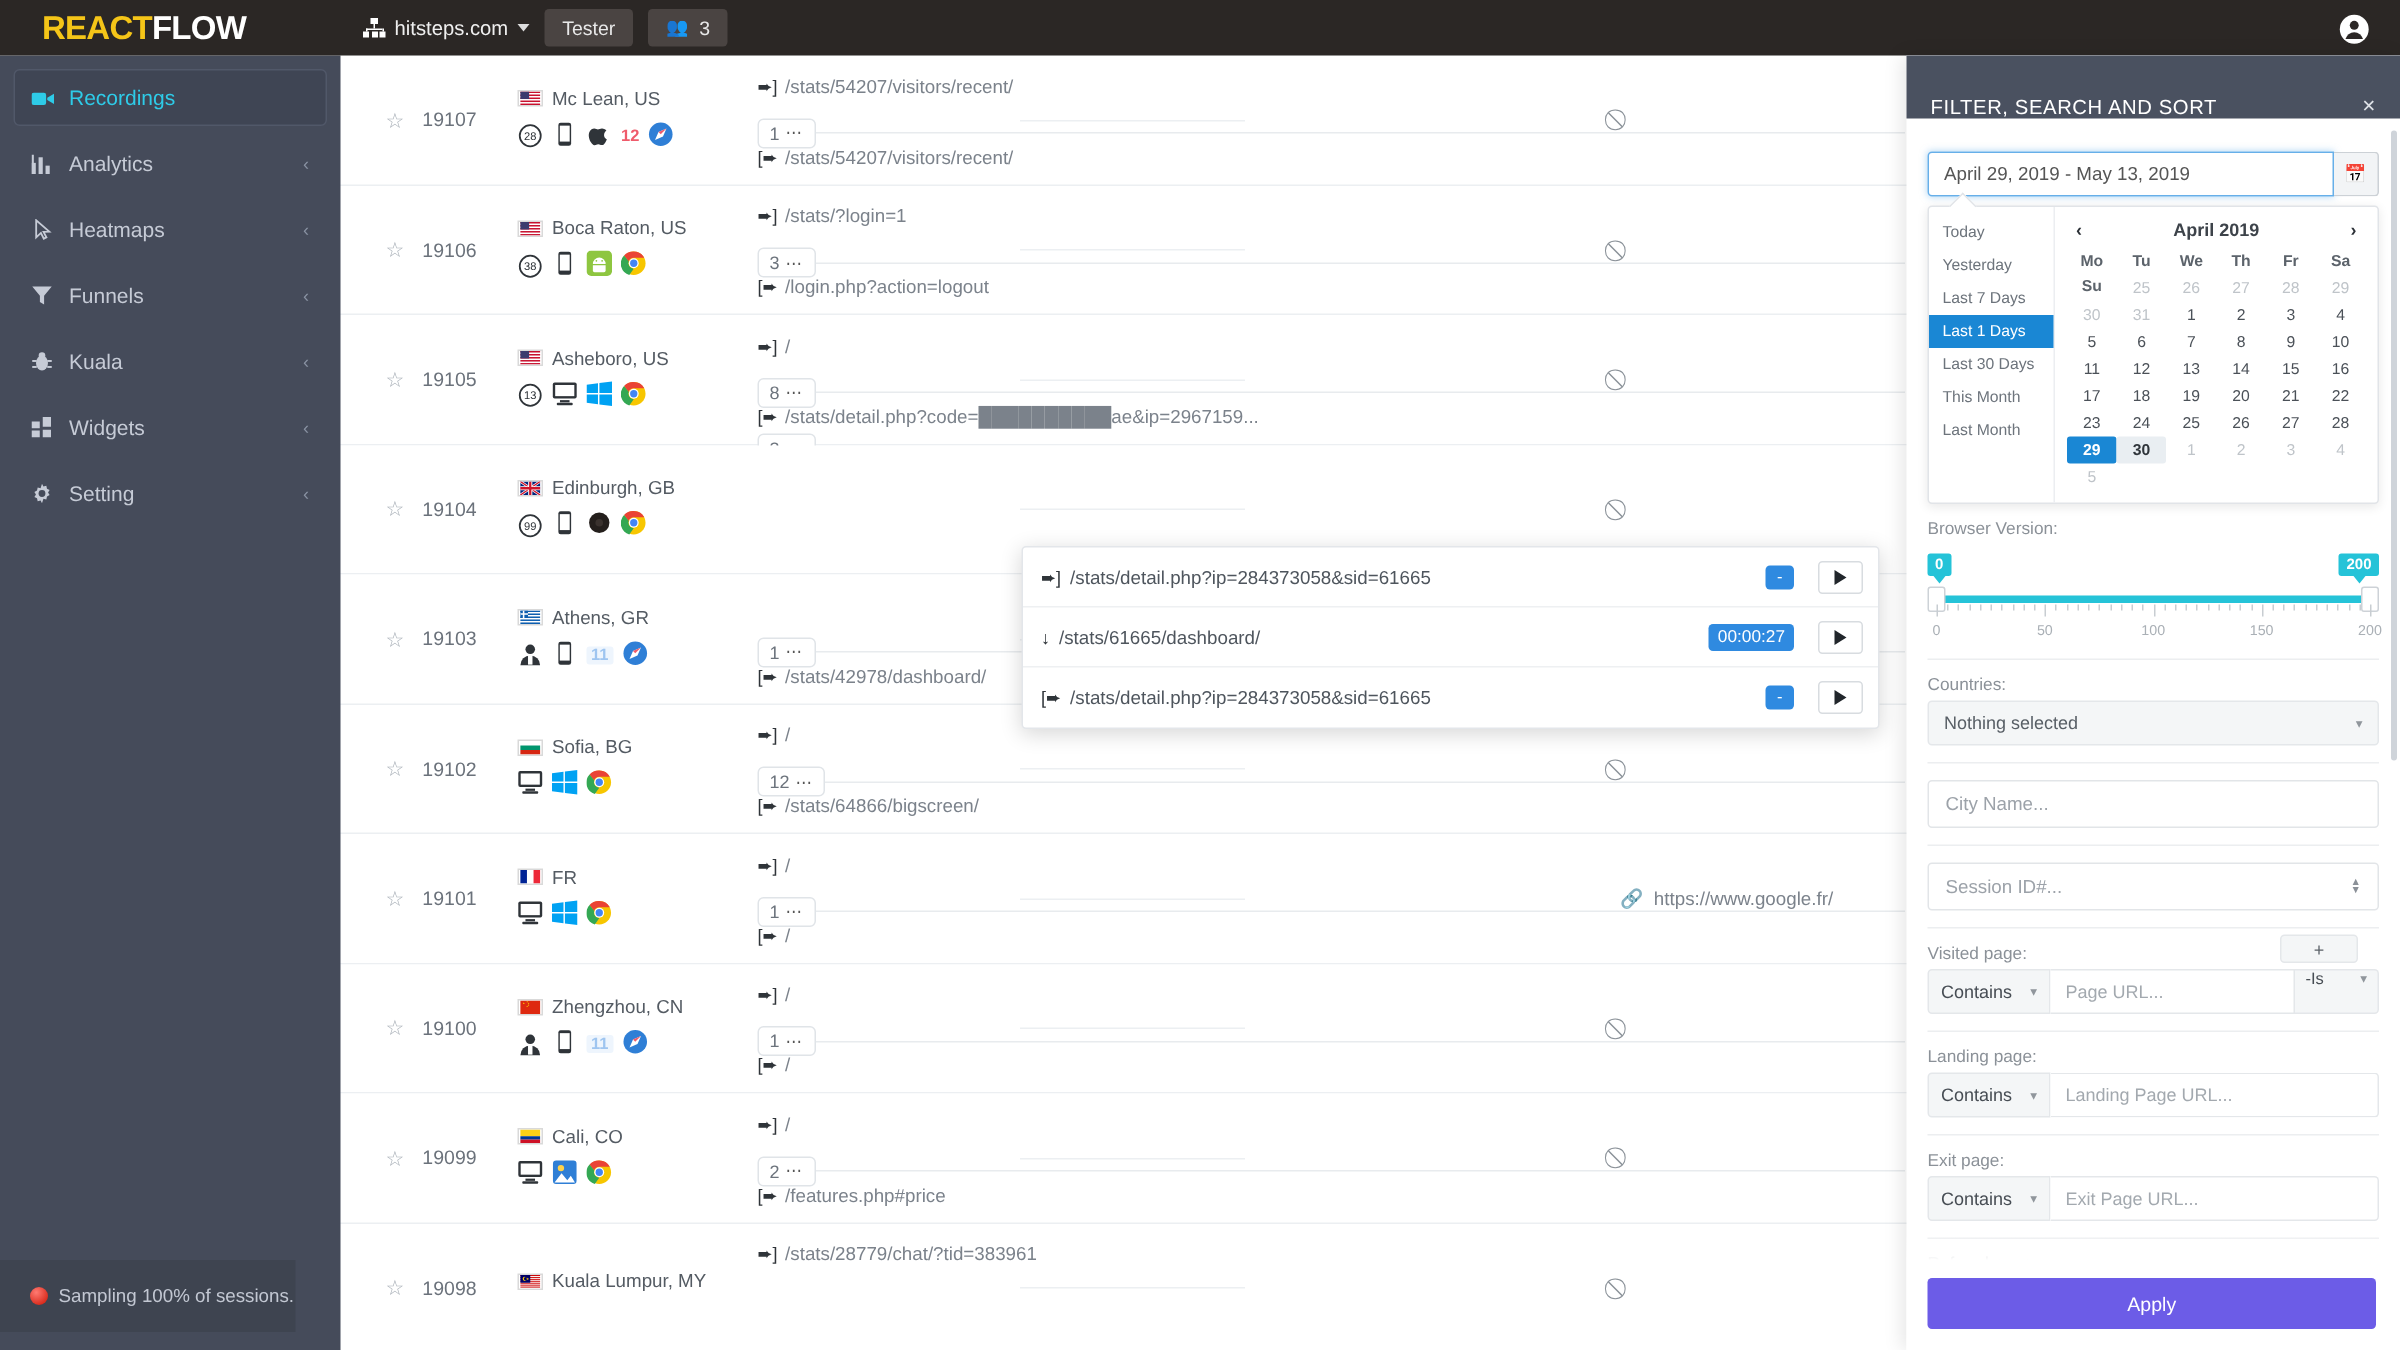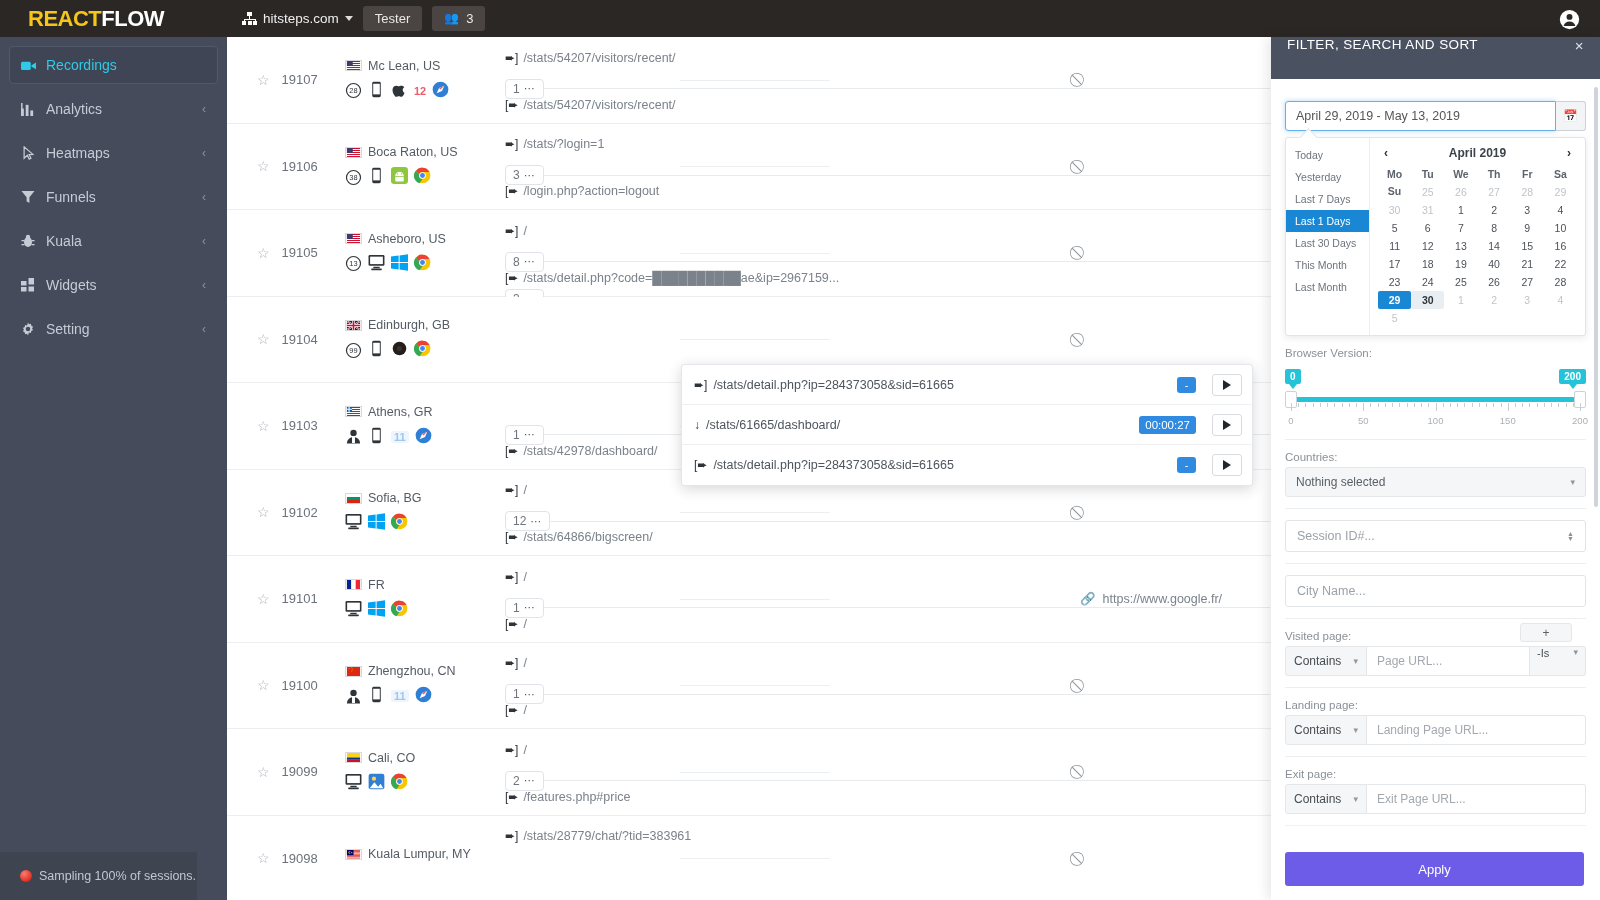--- a/index.html
+++ b/index.html
@@ -48,21 +48,21 @@
     display:flex; align-items:center; padding:0 11px;
     color:#c6cbd6; font-size:14px; cursor:pointer;
     border:1px solid transparent;
   }
   .nav-item .ic { width:22px; display:flex; align-items:center; justify-content:flex-start; }
   .nav-item .lbl { flex:1; margin-left:3px; }
   .nav-item .chev { color:#8a93a3; font-size:12px; }
   .nav-item.active { background:#3f4554; border-color:#515869; color:#2ecbe8; }
   .nav-item.active .lbl { color:#2ecbe8; }
   .sidebar-foot {
-    position:absolute; bottom:0; left:0; width:197px; height:48px;
+    position:absolute; bottom:12px; left:0; width:197px; height:48px;
     background:#3e4450; display:flex; align-items:center; padding-left:20px;
     color:#c2c7d2; font-size:12.5px; gap:7px;
   }
   .rec-dot { width:12px;height:12px;border-radius:50%;
     background:radial-gradient(circle at 35% 30%, #ff7a72, #cc1100); display:inline-block; }
 
   
   .main {
     position:absolute; top:37px; left:197px; width:1403px; height:863px;
     background:#f4f6f8; overflow:hidden;
@@ -121,21 +121,21 @@
     display:flex;align-items:center;justify-content:center;margin-left:10px; }
   .play-tri { width:0;height:0;border-top:5px solid transparent;border-bottom:5px solid transparent;border-left:8px solid #21262b; }
 
   
   .panel {
     position:absolute; top:37px; right:0; width:329px; height:863px;
     background:#fff; box-shadow:-3px 0 12px rgba(0,0,0,.10); z-index:70;
   }
   .panel-head {
     height:42px; background:#4a5160; color:#fff; display:flex;
-    align-items:flex-start; padding:0 16px; font-size:13.5px; letter-spacing:.4px;gap:13px;
+    align-items:flex-end; padding:0 16px; font-size:13.5px; letter-spacing:.4px;gap:13px;
   }
   .panel-head .t { flex:1; }
   .panel-x { color:#dfe2e7; font-size:15px; cursor:pointer; }
   .panel-body { position:relative; height:765px; overflow:hidden; padding:0 14px; }
   .pb-scroll { position:absolute; right:2px; top:8px; width:4px; height:420px; background:#cfd4da; border-radius:2px; }
 
   .dt-wrap { display:flex; margin-top:22px; }
   .dt-input {
     flex:1; height:30px; border:1px solid #66afe9; border-radius:3px 0 0 3px;
     padding:0 10px; font-size:12.5px; color:#555; display:flex; align-items:center;
@@ -1023,21 +1023,21 @@
             <div class="d">10</div>
             <div class="d">11</div>
             <div class="d">12</div>
             <div class="d">13</div>
             <div class="d">14</div>
             <div class="d">15</div>
             <div class="d">16</div>
             <div class="d">17</div>
             <div class="d">18</div>
             <div class="d">19</div>
-            <div class="d">40</div>
+            <div class="d">20</div>
             <div class="d">21</div>
             <div class="d">22</div>
             <div class="d">23</div>
             <div class="d">24</div>
             <div class="d">25</div>
             <div class="d">26</div>
             <div class="d">27</div>
             <div class="d">28</div>
             <div class="d start">29</div>
             <div class="d inrange">30</div>
@@ -1113,31 +1113,31 @@
     <div class="sec">
       <div class="fld-label">Countries:</div>
       <div class="select-box">
         <span class="cv">Nothing selected</span>
         <span class="tiny-caret">▾</span>
       </div>
     </div>
 
     <div class="sec">
       <div class="txt-input">
+        <span class="sp">City Name...</span>
+      </div>
+    </div>
+
+    <div class="sec">
+      <div class="txt-input">
         <span class="sp">Session ID#...</span>
         <span class="spin">
             <span>▲</span>
             <span>▼</span>
           </span>
-      </div>
-    </div>
-
-    <div class="sec">
-      <div class="txt-input">
-        <span class="sp">City Name...</span>
       </div>
     </div>
 
     <div class="sec" style="position:relative">
       <div class="plus-btn" style="top:4px">+</div>
       <div class="fld-label">Visited page:</div>
       <div class="row3">
         <div class="sel-sm">
           <span class="cv">Contains</span>
           <span class="tiny-caret">▾</span>

